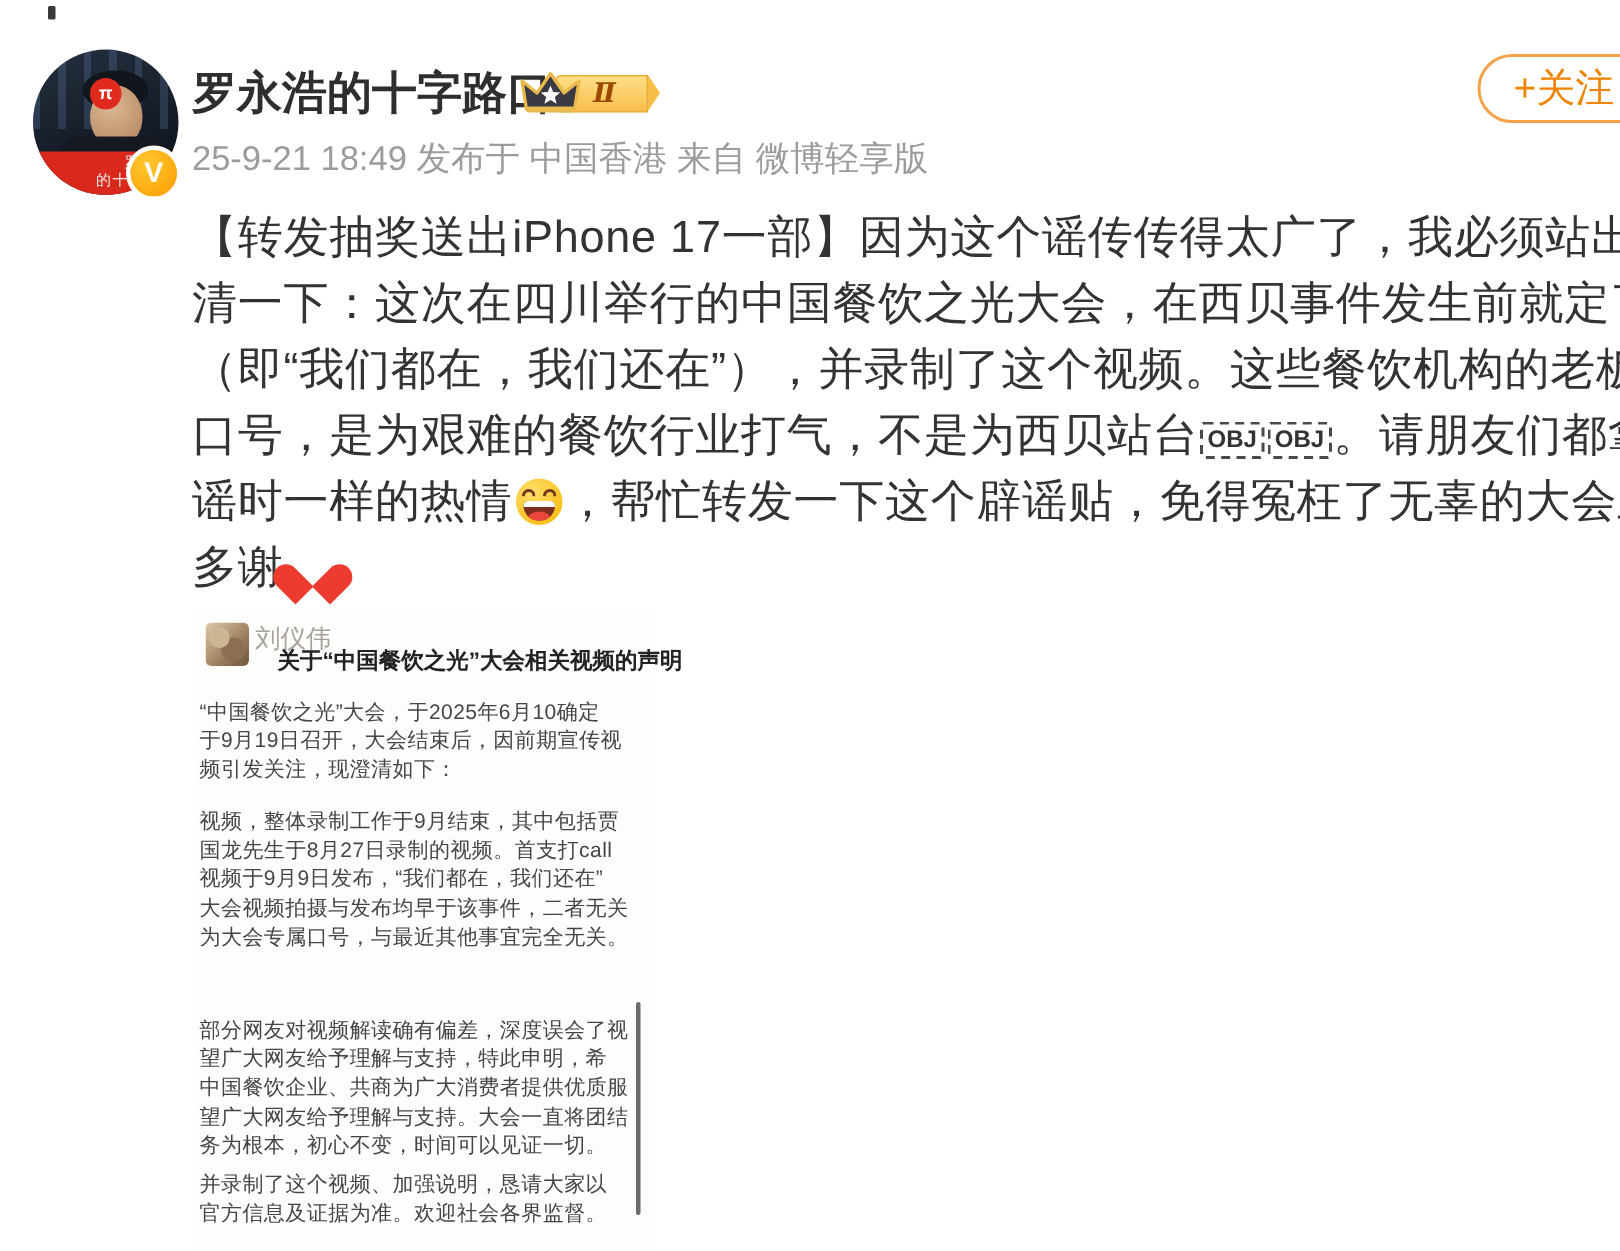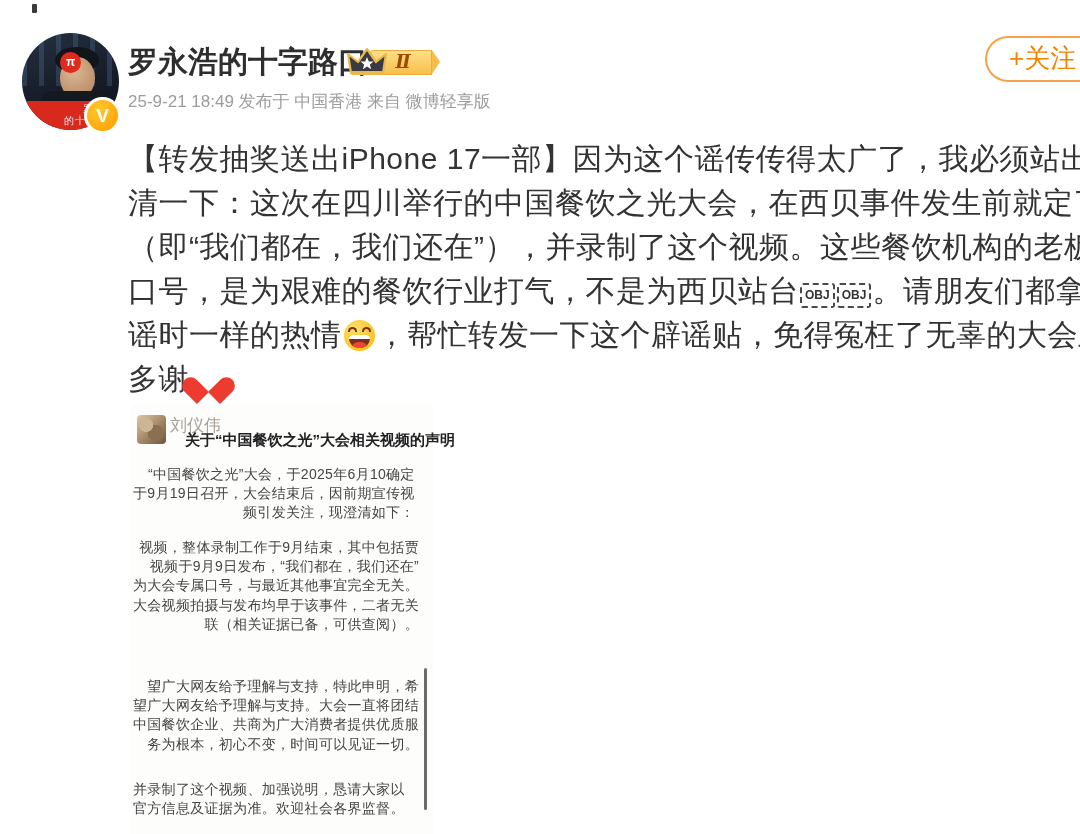--- a/index.html
+++ b/index.html
@@ -20,21 +20,21 @@
           text-align:right;line-height:1.15;padding-top:2px;box-sizing:border-box;}
   .avatar .band .l1{font-size:10px;letter-spacing:2px;}
   .avatar .band .l2{font-size:10px;letter-spacing:1px;}
   .pin-badge{position:absolute;left:60px;top:52px;width:21px;height:21px;border-radius:50%;background:#e02a1e;
           color:#fff;font-size:12px;font-weight:bold;text-align:center;line-height:21px;}
   .v-badge{position:absolute;left:84px;top:97px;width:31px;height:31px;border-radius:50%;
           background:radial-gradient(circle at 35% 30%,#ffc82e,#ff9b00);border:3px solid #fff;
           color:#fff;font-weight:bold;font-size:19px;text-align:center;line-height:31px;}
 
   .username{position:absolute;left:128px;top:42px;font-size:30px;font-weight:bold;color:#2e2e2e;cursor:pointer;}
-  .timestamp{position:absolute;left:128px;top:90px;font-size:17px;color:#9c9c9c;}
+  .timestamp{position:absolute;left:128px;top:90px;font-size:23px;color:#9c9c9c;}
 
   
   .vip-badge{position:absolute;left:346px;top:46px;width:96px;height:33px;cursor:pointer;}
   .vip-tag{position:absolute;left:24px;top:4px;width:62px;height:25px;border-radius:4px 0 0 4px;
           background:linear-gradient(#ffe08a,#f7bd49);box-shadow:inset 0 0 0 1px #eaae3c;}
   .vip-tag::after{content:"";position:absolute;right:-8px;top:0;border-top:12.5px solid transparent;
           border-bottom:12.5px solid transparent;border-left:8px solid #f7bd49;}
   .vip-level{position:absolute;left:28px;top:3px;width:58px;text-align:center;
           font-family:"Liberation Serif","DejaVu Serif",serif;font-style:italic;font-weight:bold;
           font-size:18px;line-height:26px;color:#9c4a00;}
@@ -42,21 +42,21 @@
 
   
   .follow-btn{position:absolute;left:985px;top:36px;width:160px;height:46px;border:2.5px solid #f5a34a;
           border-radius:25px;background:#fff;box-sizing:border-box;cursor:pointer;}
   .follow-btn span{display:block;padding-left:22px;font-size:26px;line-height:41px;color:#f08300;white-space:nowrap;}
 
   
   .post-text{position:absolute;left:128px;top:137px;width:1200px;color:#333;}
   .post-line{white-space:nowrap;height:44px;line-height:44px;font-size:30px;letter-spacing:.5px;}
   .obj-box{display:inline-block;vertical-align:2px;margin:0 1px;padding:0 3px;height:21px;line-height:21px;
-          border:2px dashed #4a4a4a;border-radius:3px;font-size:12px;font-weight:bold;color:#333;letter-spacing:0;}
+          border:2px dashed #4a4a4a;border-radius:3px;font-size:16px;font-weight:bold;color:#333;letter-spacing:0;}
   .emoji-laugh{position:relative;display:inline-block;width:31px;height:31px;margin:0 2px;border-radius:50%;
           background:radial-gradient(circle at 35% 30%,#ffdf6b,#fbc11d 75%);vertical-align:-6px;}
   .emoji-laugh i{position:absolute;}
   .emoji-laugh .eyeL,.emoji-laugh .eyeR{top:7px;width:9px;height:5px;border:2px solid #74361f;border-bottom:none;
           border-radius:9px 9px 0 0;box-sizing:border-box;}
   .emoji-laugh .eyeL{left:4px}.emoji-laugh .eyeR{right:4px}
   .emoji-laugh .mouth{left:5px;right:5px;bottom:3px;height:13px;border-radius:4px 4px 12px 12px;background:#7c2f1d;overflow:hidden;}
   .emoji-laugh .mouth::before{content:"";position:absolute;top:0;left:0;right:0;height:3.5px;background:#fff;}
   .emoji-laugh .mouth::after{content:"";position:absolute;bottom:-3px;left:3px;right:3px;height:9px;
           background:#e8473a;border-radius:50% 50% 0 0;}
@@ -68,21 +68,21 @@
 
   
   .quote-img{position:absolute;left:131px;top:405px;width:302px;height:429px;background:#fdfdfc;
           filter:blur(.3px);cursor:pointer;}
   .q-avatar{position:absolute;left:6px;top:10px;width:29px;height:29px;border-radius:4px;
           background:radial-gradient(circle at 32% 35%,#cdb493 0 24%,rgba(0,0,0,0) 26%),
                      radial-gradient(circle at 64% 62%,#8a6f52 0 30%,rgba(0,0,0,0) 32%),
                      linear-gradient(135deg,#dcc9aa,#9c7f5e 60%,#6e563c);}
   .q-author{position:absolute;left:39px;top:9px;font-size:17px;color:#a8a29a;}
   .q-title{position:absolute;left:43px;top:26px;font-size:15px;font-weight:bold;color:#222;white-space:nowrap;margin-left:11px;}
-  .stmt-para{position:absolute;left:2px;color:#454545;text-align:right;}
+  .stmt-para{position:absolute;left:2px;color:#454545;}
   .stmt-line{white-space:nowrap;height:19.2px;line-height:19.2px;font-size:14px;letter-spacing:.3px;}
   .q-scrollbar{position:absolute;left:293px;top:263px;width:3px;height:142px;background:#6b6b6b;border-radius:2px;}
 </style>
 </head>
 <body>
 
 <div id="screen">
 
   <div class="corner-artifact"></div>
 
@@ -131,29 +131,30 @@
     <div class="q-author">刘仪伟</div>
     <div class="q-title">关于“中国餐饮之光”大会相关视频的声明</div>
     <div>
         <div class="stmt-para" style="top: 60px;">
           <div class="stmt-line">“中国餐饮之光”大会，于2025年6月10确定</div>
           <div class="stmt-line">于9月19日召开，大会结束后，因前期宣传视</div>
           <div class="stmt-line">频引发关注，现澄清如下：</div>
         </div>
         <div class="stmt-para" style="top: 133px;">
           <div class="stmt-line">视频，整体录制工作于9月结束，其中包括贾</div>
+          <div class="stmt-line">国龙先生于8月27日录制的视频。首支打call</div>
           <div class="stmt-line">视频于9月9日发布，“我们都在，我们还在”</div>
+          <div class="stmt-line">大会视频拍摄与发布均早于该事件，二者无关</div>
           <div class="stmt-line">为大会专属口号，与最近其他事宜完全无关。</div>
-          <div class="stmt-line">大会视频拍摄与发布均早于该事件，二者无关</div>
-          <div class="stmt-line">联（相关证据已备，可供查阅）。</div>
         </div>
         <div class="stmt-para" style="top: 272px;">
+          <div class="stmt-line">部分网友对视频解读确有偏差，深度误会了视</div>
           <div class="stmt-line">望广大网友给予理解与支持，特此申明，希</div>
+          <div class="stmt-line">中国餐饮企业、共商为广大消费者提供优质服</div>
           <div class="stmt-line">望广大网友给予理解与支持。大会一直将团结</div>
-          <div class="stmt-line">中国餐饮企业、共商为广大消费者提供优质服</div>
           <div class="stmt-line">务为根本，初心不变，时间可以见证一切。</div>
         </div>
         <div class="stmt-para" style="top: 375px;">
           <div class="stmt-line">并录制了这个视频、加强说明，恳请大家以</div>
           <div class="stmt-line">官方信息及证据为准。欢迎社会各界监督。</div>
         </div>
       </div>
     <div class="q-scrollbar"></div>
   </div>
 

